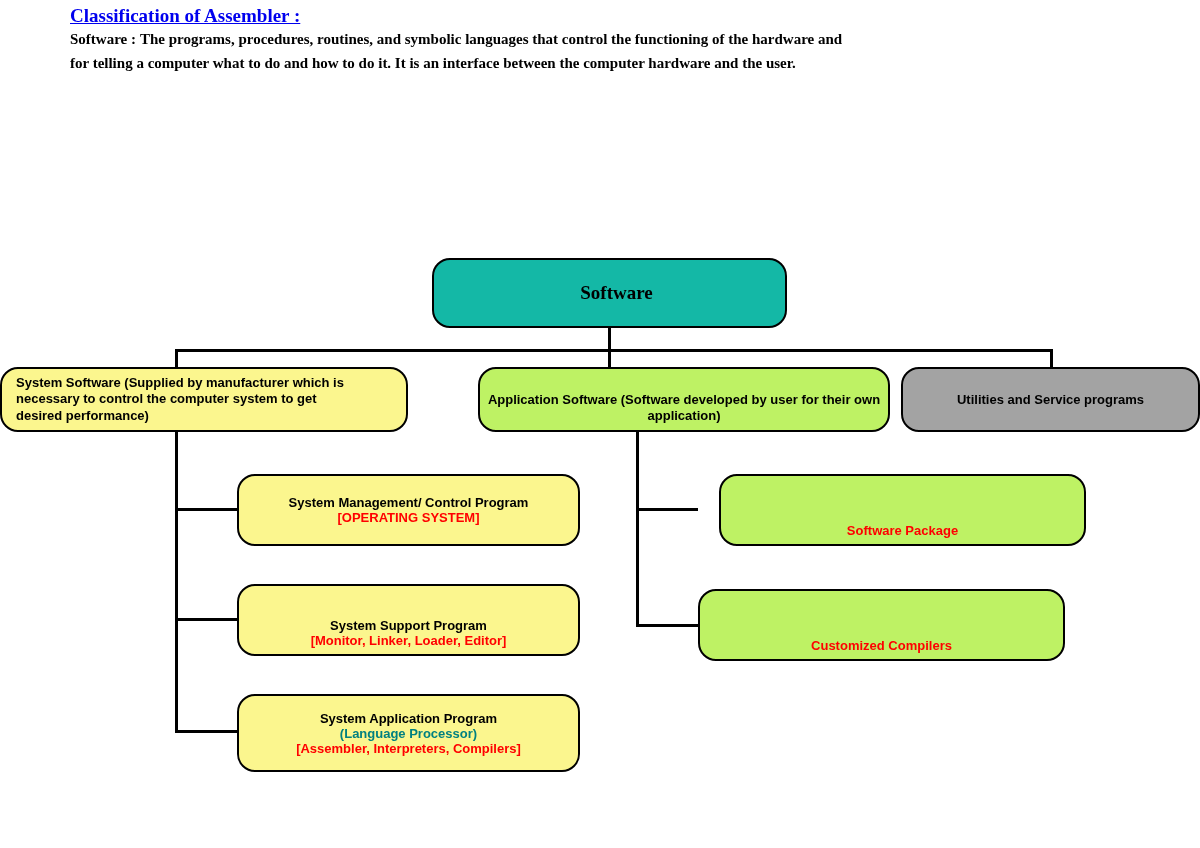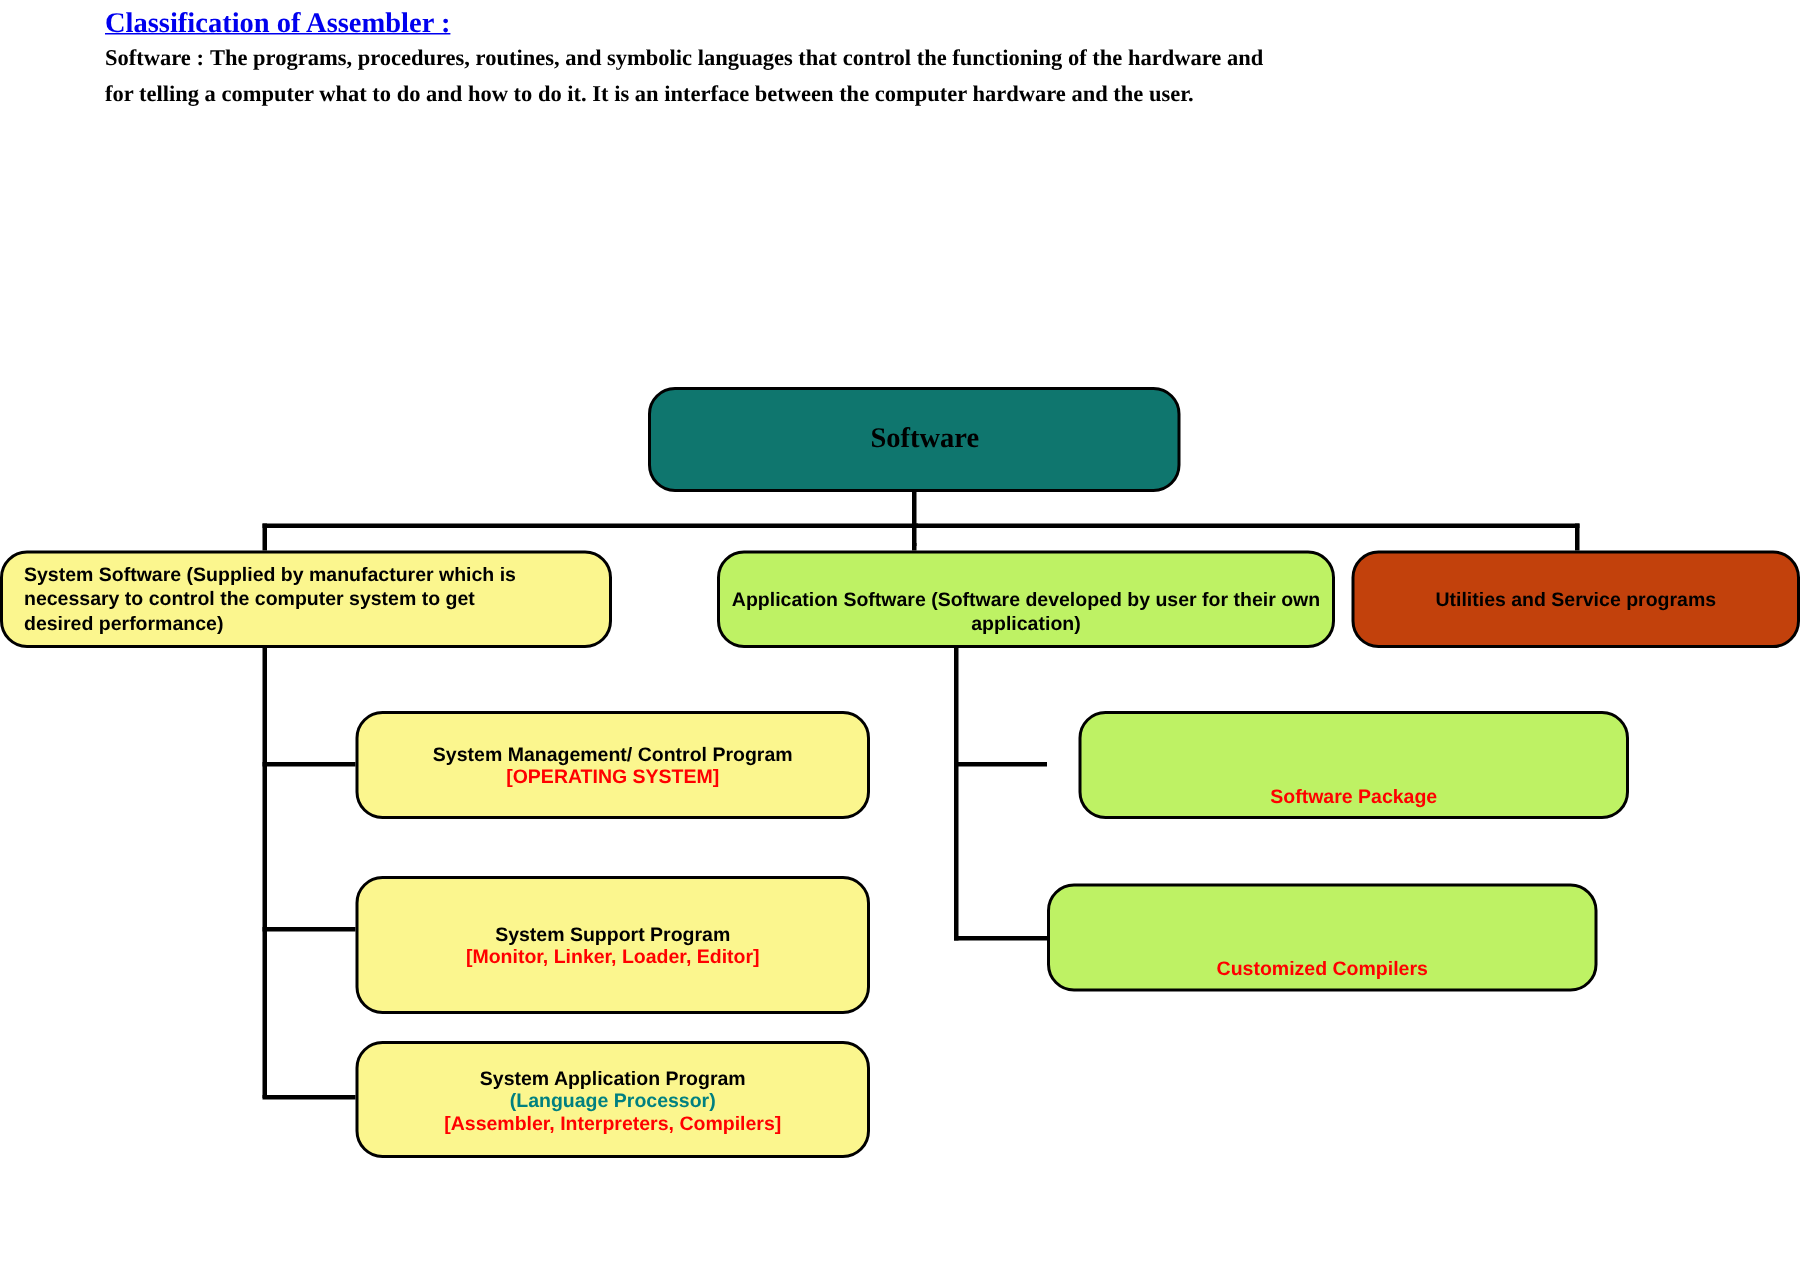--- a/index.html
+++ b/index.html
@@ -75,24 +75,24 @@
     }
 
     .box-best {
       font-weight: bold;
       font-size: 13px;
       font-family: Arial, sans-serif;
     }
 
     .red-text { color: #FF0000; }
     .green-text { color: #008080; }
-    .cyan-bg { background-color: #0f766e; padding-left: 20px; }
+    .cyan-bg { background-color: #14b8a6; padding-left: 20px; }
     .yellow-bg { background-color: #FBF68E; }
     .blue-bg { background-color: #bef264; justify-content: flex-end; }
-    .purple-bg { background-color: #c2410c; }
+    .purple-bg { background-color: #a3a3a3; }
 
     .line {
       position: absolute;
       background: black;
     }
   </style>
 </head>
 <body>
 
 <div class="header-area">
@@ -132,21 +132,21 @@
   <div class="line" style="left:175px; top:174px; width:3px; height:300px;"></div>
   <div class="line" style="left:175px; top:250px; width:62px; height:3px;"></div>
   <div class="line" style="left:175px; top:360px; width:62px; height:3px;"></div>
   <div class="line" style="left:175px; top:472px; width:62px; height:3px;"></div>
 
   <div class="box yellow-bg" style="left:237px; top:216px; width:343px; height:72px;">
     <span class="box-best">System Management/ Control Program</span>
     <span class="box-best red-text">[OPERATING SYSTEM]</span>
   </div>
 
-  <div class="box yellow-bg" style="left:237px; top:326px; width:343px; height:92px;">
+  <div class="box yellow-bg" style="left:237px; top:326px; width:343px; height:72px;justify-content:flex-end;">
     <span class="box-best">System Support Program</span>
     <span class="box-best red-text">[Monitor, Linker, Loader, Editor]</span>
   </div>
 
   <div class="box yellow-bg" style="left:237px; top:436px; width:343px; height:78px;">
     <span class="box-best">System Application Program</span>
     <span class="box-best green-text">(Language Processor)</span>
     <span class="box-best red-text">[Assembler, Interpreters, Compilers]</span>
   </div>
 

